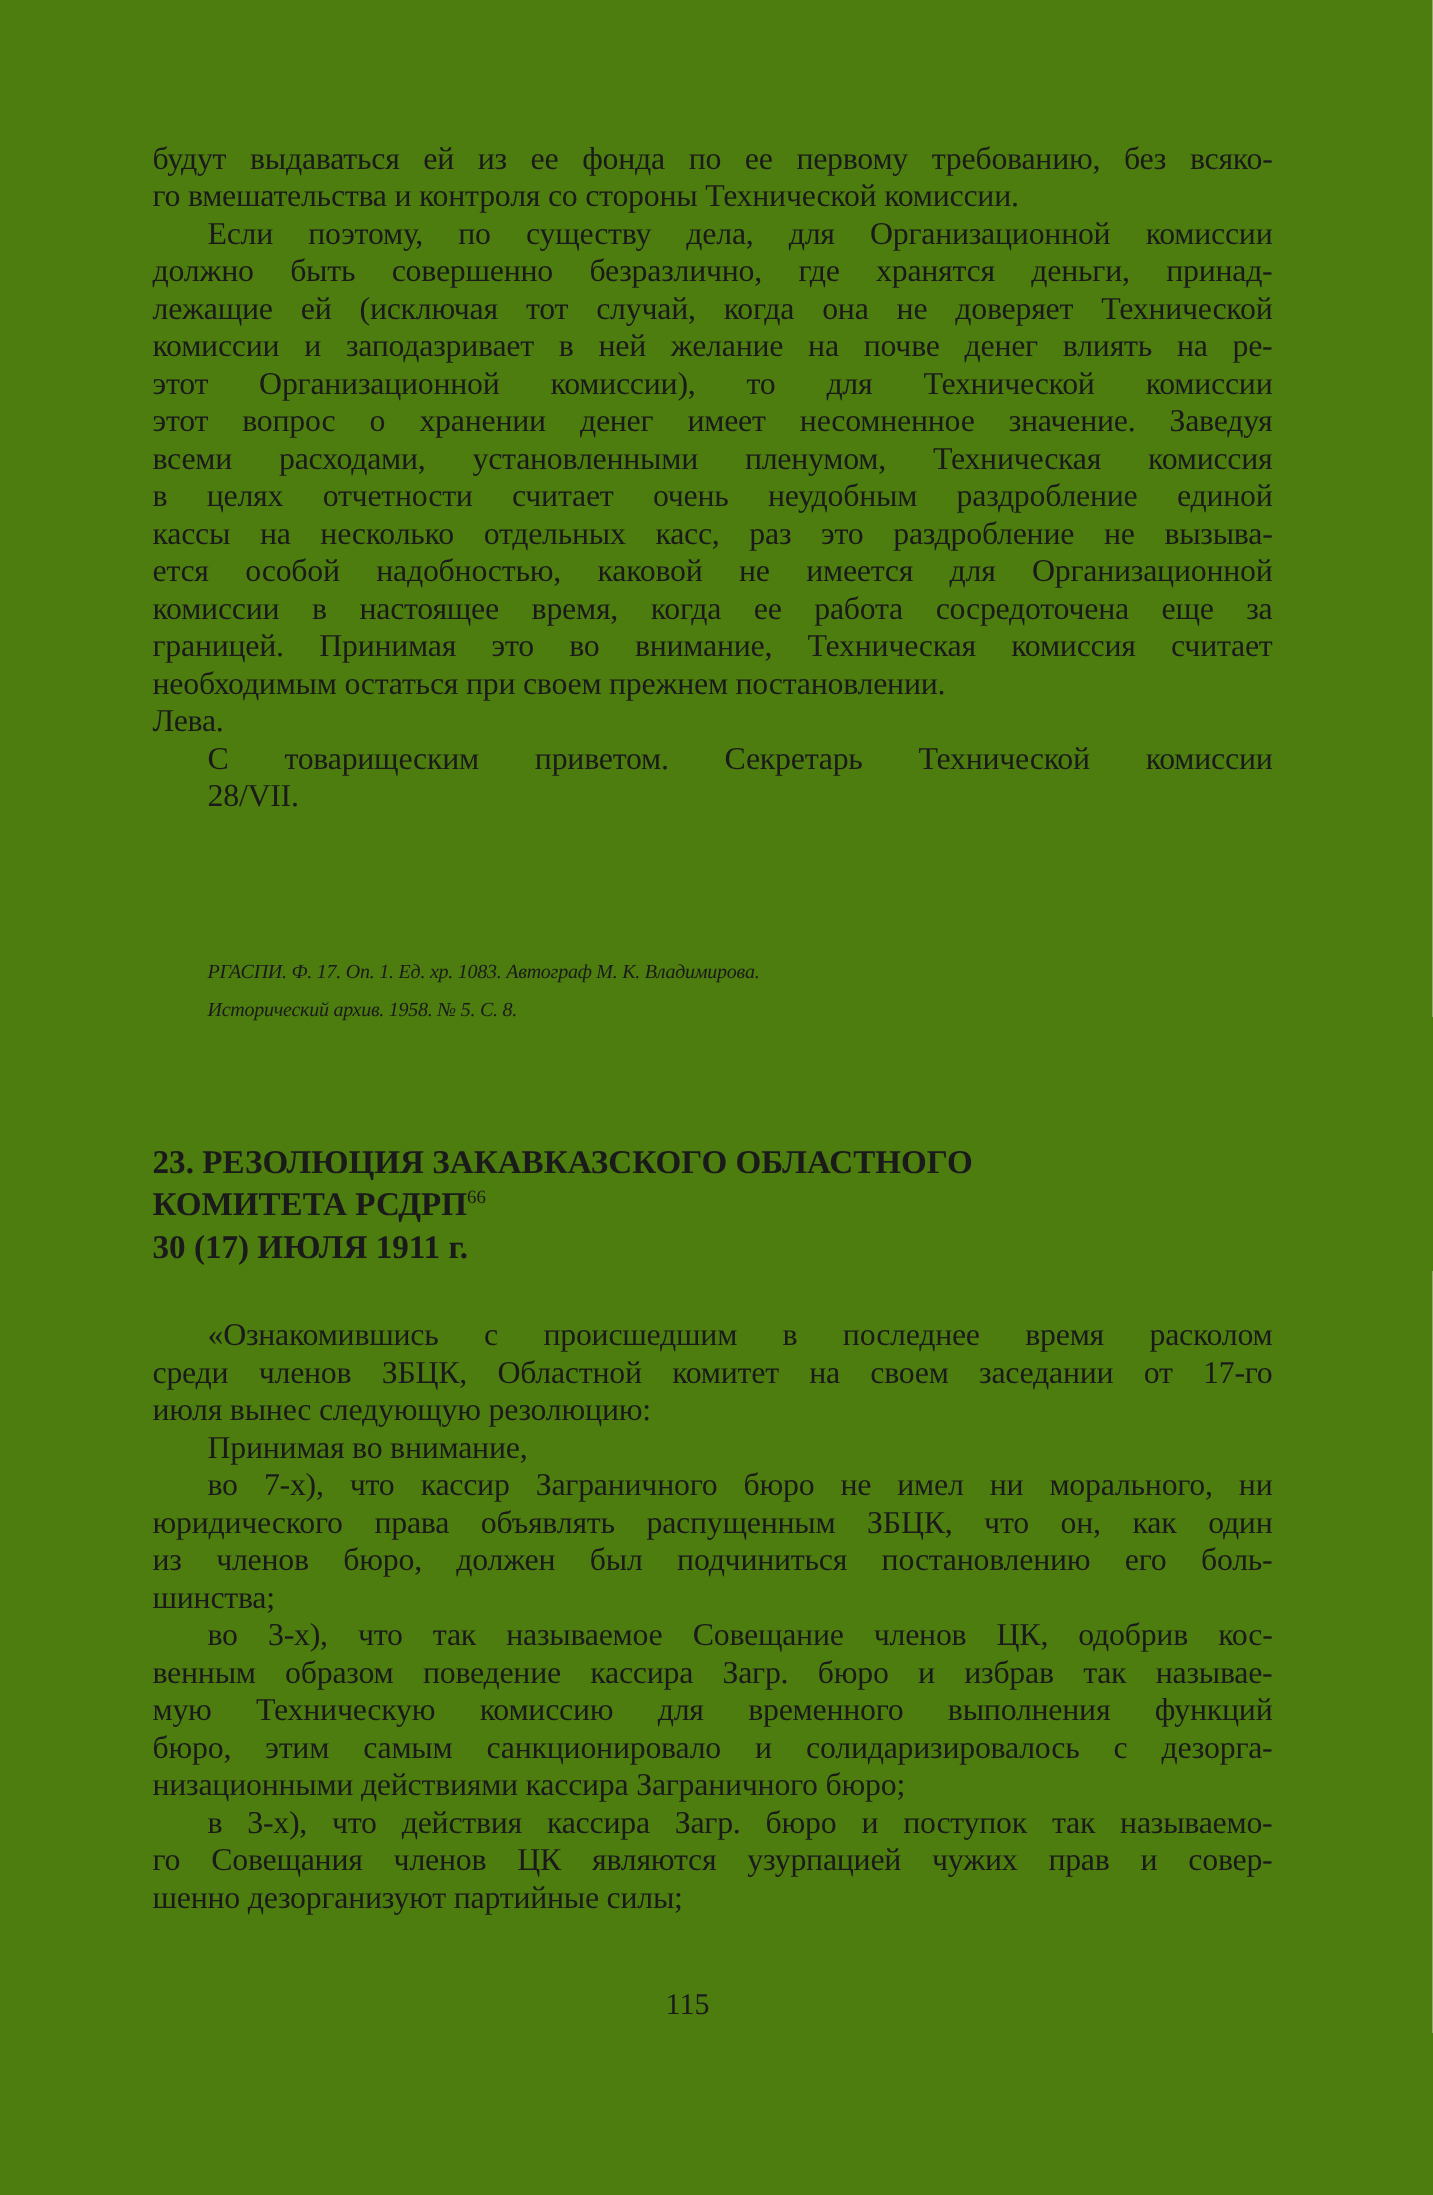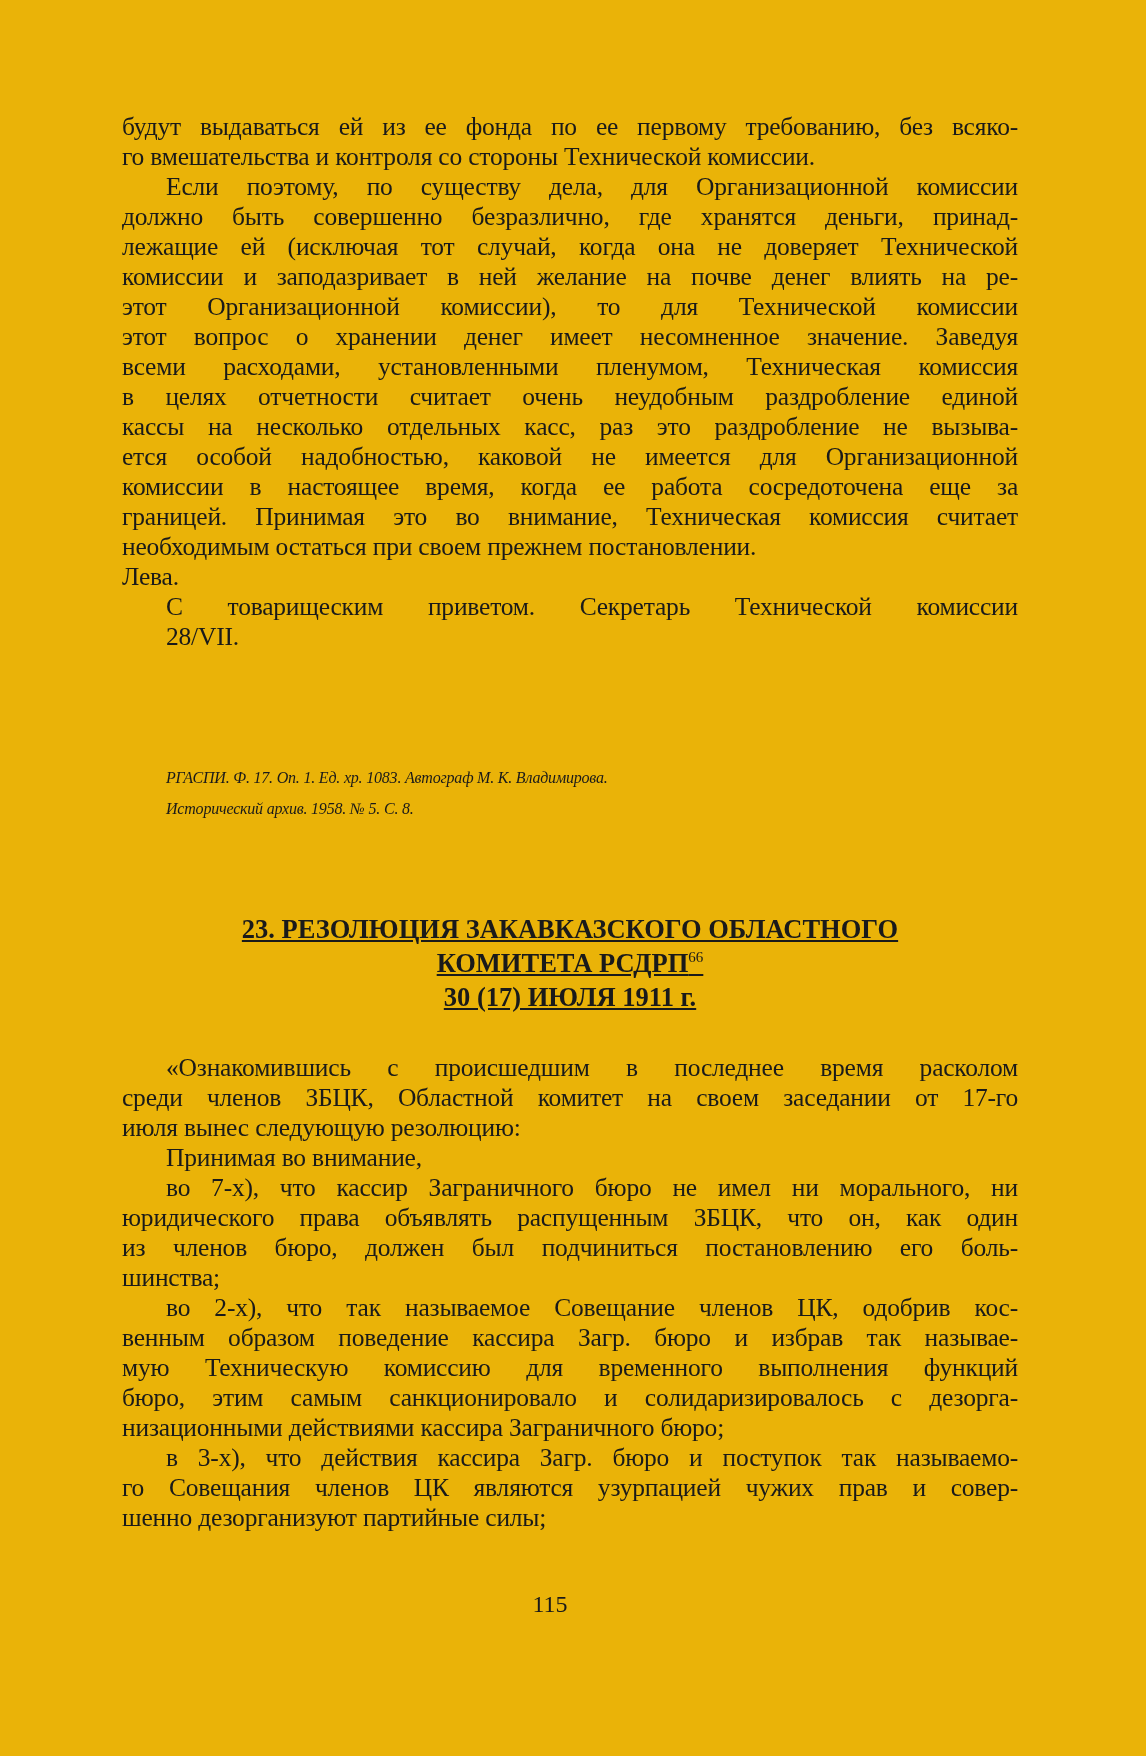--- a/index.html
+++ b/index.html
@@ -1,33 +1,33 @@
 <!DOCTYPE html>
 <html><head>
   <meta charset="utf-8">
   <style>
     html, body { margin: 0; padding: 0; background: #ffffff; }
     body { width: 1146px; height: 1756px; position: relative; overflow: hidden; }
     .page {
       position: absolute; left: 0; top: 0; width: 1146px; height: 1756px;
-      background: #eab308; color: #1a1a1a;
+      background: #4d7c0f; color: #1a1a1a;
       font-family: "Liberation Serif", "DejaVu Serif", serif;
     }
     .block { position: absolute; left: 122px; width: 896px; }
     .line {
       display: block; height: 30px; line-height: 30px; font-size: 25.5px;
       white-space: nowrap; text-align: justify; text-align-last: justify;
       letter-spacing: -0.2px;
     }
     .line.last { text-align-last: left; }
     .line.indent { padding-left: 44px; }
     .source .line { font-style: italic; font-size: 16px; height: 31px; line-height: 31px; text-align-last: left; }
     .heading {
-      position: absolute; left: 122px; width: 896px; text-align: center;
-      font-weight: bold; font-size: 26.5px; line-height: 34px; text-decoration: underline;
+      position: absolute; left: 122px; width: 896px; 
+      font-weight: bold; font-size: 26.5px; line-height: 34px;
     }
     .heading .hline { display: block; height: 34px; }
     .heading sup { font-size: 15px; font-weight: normal; vertical-align: 10px; line-height: 0; }
     .page-number {
       position: absolute; left: 0; width: 1100px; top: 1589px;
       text-align: center; font-size: 24px; line-height: 30px;
     }
   </style>
 </head>
 <body>
@@ -68,21 +68,21 @@
 
   <div class="block" style="top:1053px;">
     <span class="line indent">«Ознакомившись с происшедшим в последнее время расколом</span>
     <span class="line">среди членов ЗБЦК, Областной комитет на своем заседании от 17-го</span>
     <span class="line last">июля вынес следующую резолюцию:</span>
     <span class="line indent last">Принимая во внимание,</span>
     <span class="line indent">во 7-х), что кассир Заграничного бюро не имел ни морального, ни</span>
     <span class="line">юридического права объявлять распущенным ЗБЦК, что он, как один</span>
     <span class="line">из членов бюро, должен был подчиниться постановлению его боль-</span>
     <span class="line last">шинства;</span>
-    <span class="line indent">во 2-х), что так называемое Совещание членов ЦК, одобрив кос-</span>
+    <span class="line indent">во 3-х), что так называемое Совещание членов ЦК, одобрив кос-</span>
     <span class="line">венным образом поведение кассира Загр. бюро и избрав так называе-</span>
     <span class="line">мую Техническую комиссию для временного выполнения функций</span>
     <span class="line">бюро, этим самым санкционировало и солидаризировалось с дезорга-</span>
     <span class="line last">низационными действиями кассира Заграничного бюро;</span>
     <span class="line indent">в 3-х), что действия кассира Загр. бюро и поступок так называемо-</span>
     <span class="line">го Совещания членов ЦК являются узурпацией чужих прав и совер-</span>
     <span class="line last">шенно дезорганизуют партийные силы;</span>
   </div>
 
   <div class="page-number">115</div>

